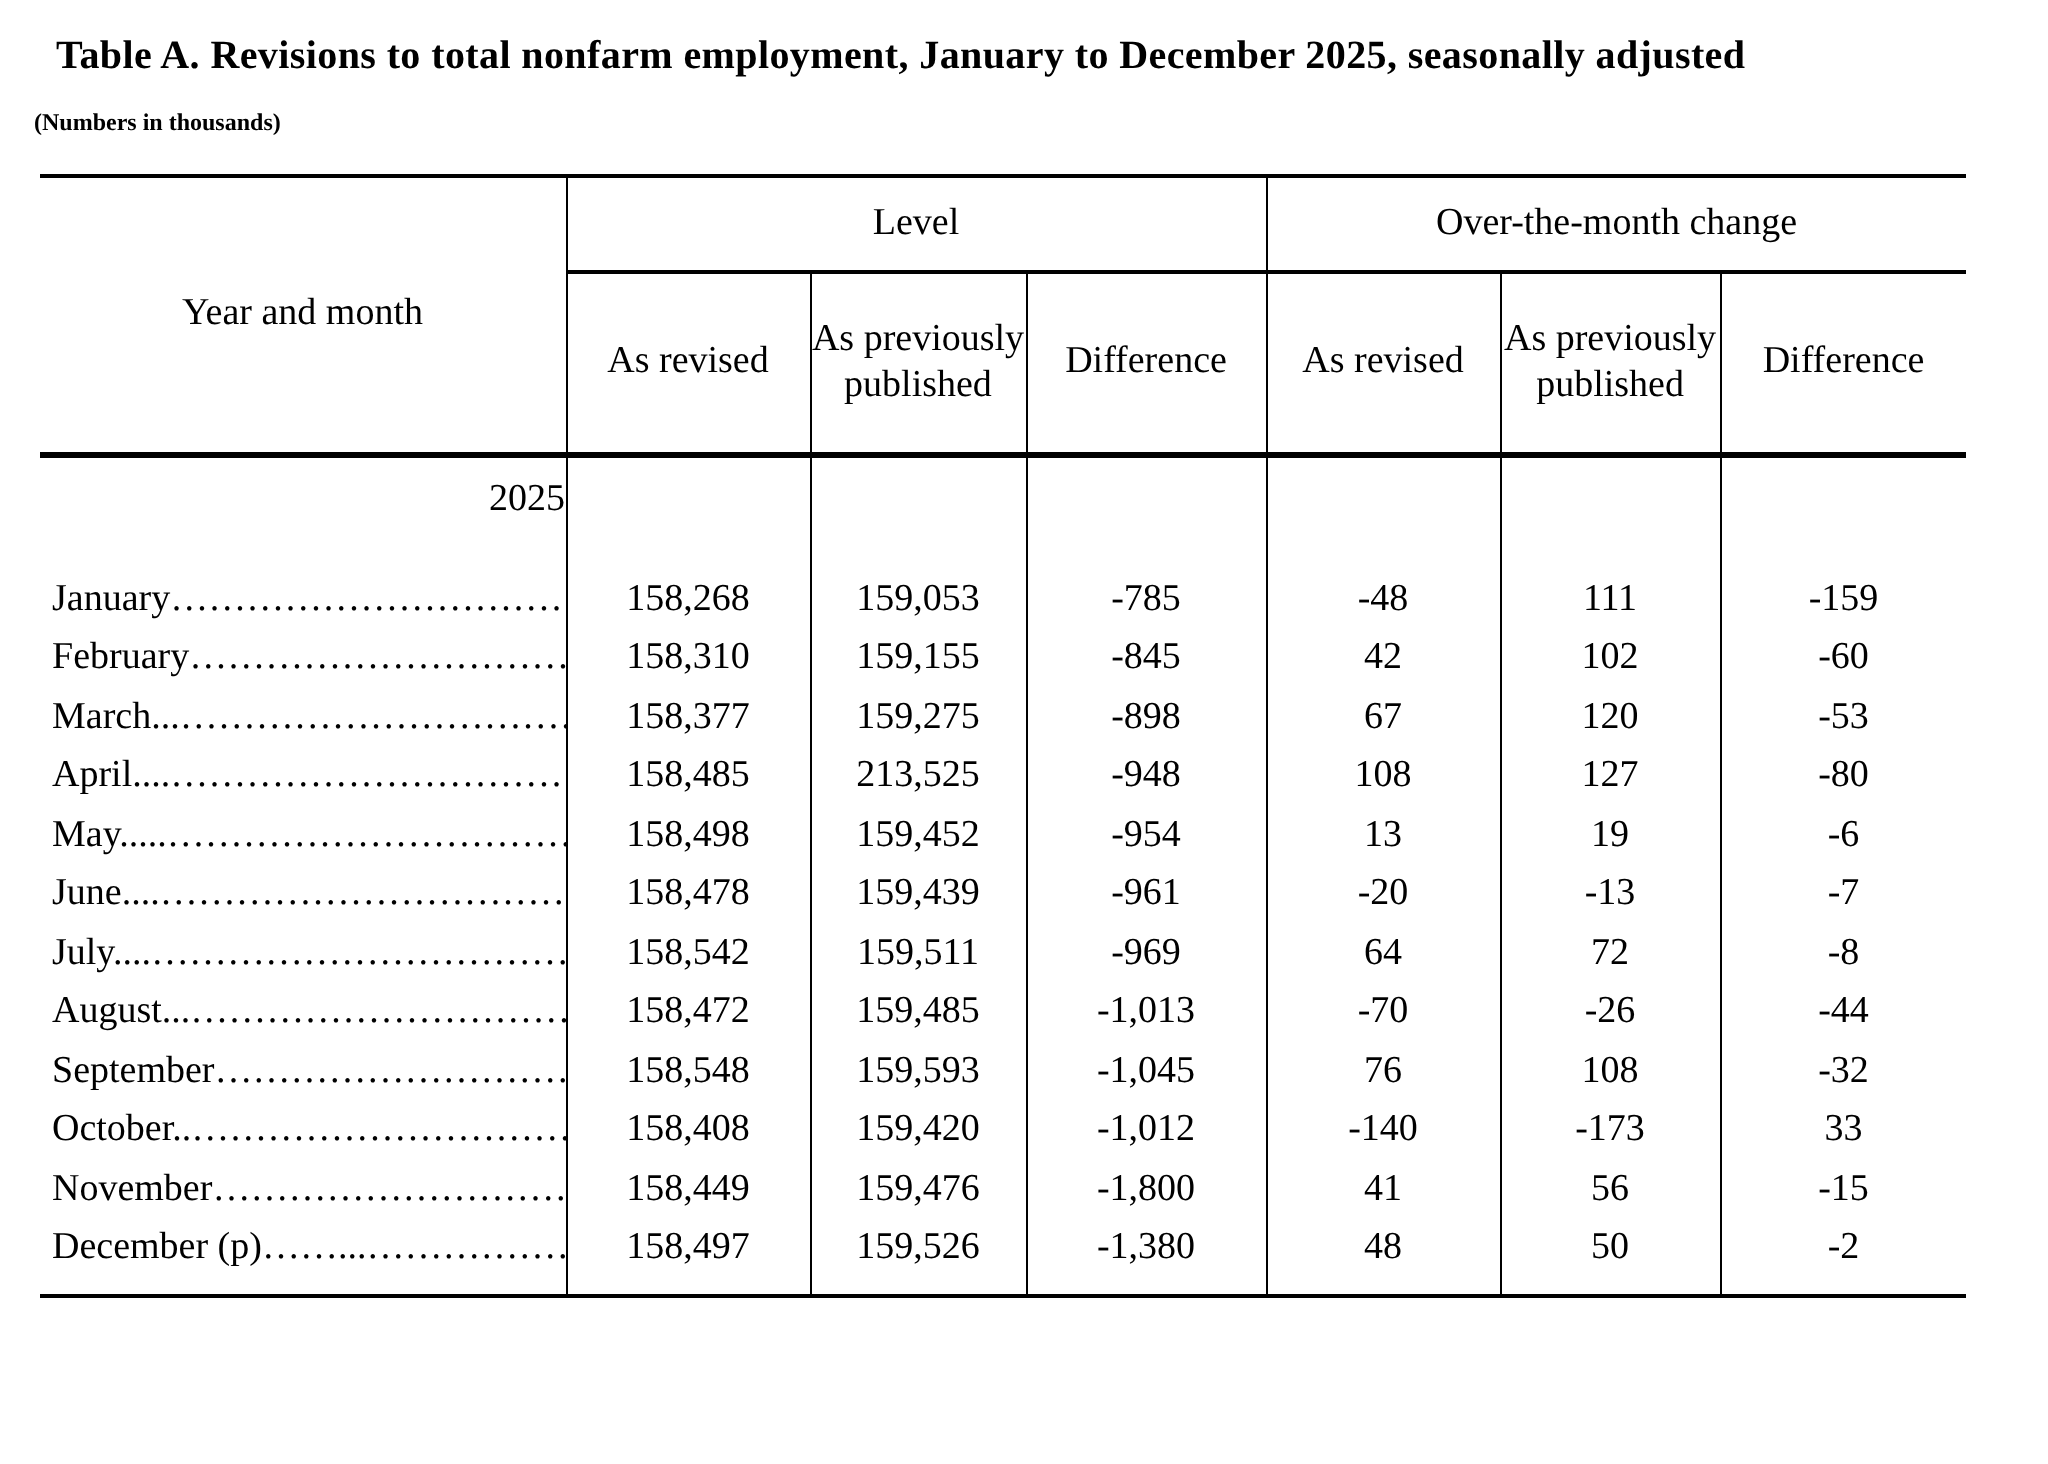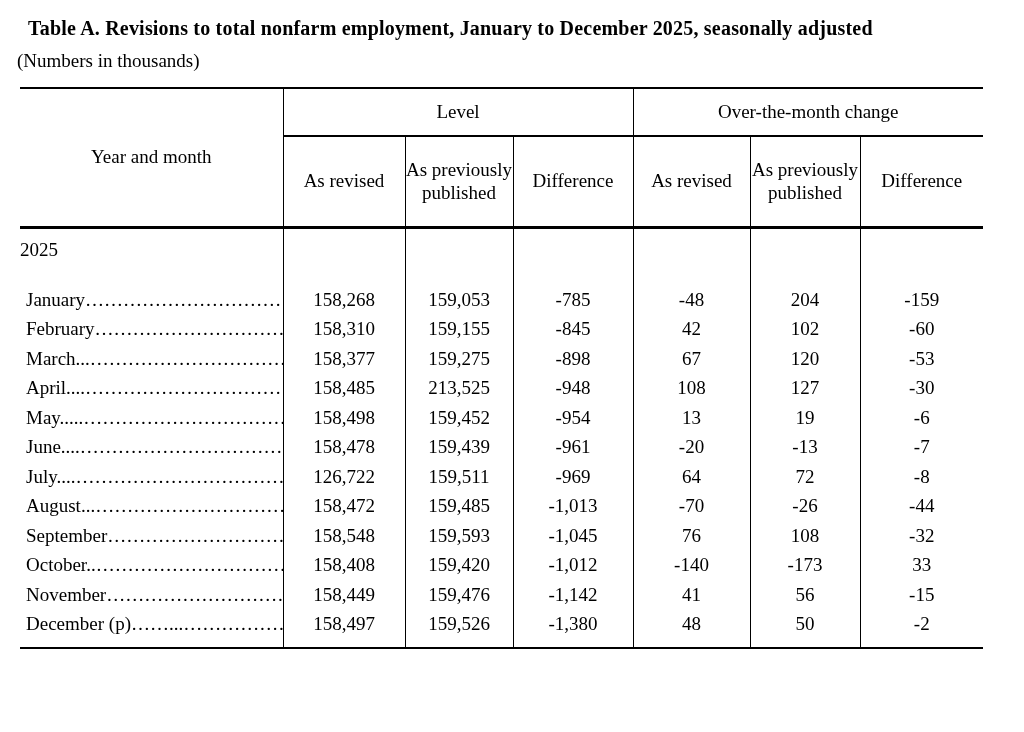--- a/index.html
+++ b/index.html
@@ -18,22 +18,23 @@
   }
   .doc-title {
     margin: 16px 0 0 28px;
     font-size: 20px;
     font-weight: bold;
     line-height: 24px;
     letter-spacing: 0.2px;
   }
   .doc-subtitle {
     margin: 9px 0 0 17px;
-    font-size: 19px;
+    font-size: 12px;
     line-height: 24px;
+    font-weight: bold;
   }
   table.rev-table {
     border-collapse: collapse;
     table-layout: fixed;
     margin: 14px 0 0 20px;
     width: 963px;
     font-size: 19px;
   }
   .rev-table th, .rev-table td {
     font-weight: normal;
@@ -57,21 +58,21 @@
   .row-pad   { height: 9px; }
   .rev-table tbody tr.data-row { height: 29.5px; }
 
   td.month {
     text-align: left;
     padding-left: 6px;
     white-space: nowrap;
     overflow: hidden;
   }
   td.num { text-align: center; }
-  td.year-cell { text-align: left; font-family: Liberation Serif, serif; }
+  td.year-cell { text-align: right; font-family: Liberation Serif, serif; }
 
   .footnote {
     margin: 24px 0 0 35px;
     font-size: 19px;
   }
 </style>
 </head>
 <body>
 
 <div class="page">
@@ -124,21 +125,21 @@
         <td class="vl"></td>
       </tr>
     </tbody>
     <tbody>
         <tr class="data-row">
           <td class="month">January………………………………</td>
           <td class="vl num">158,268</td>
           <td class="vl num">159,053</td>
           <td class="vl num">-785</td>
           <td class="vl num">-48</td>
-          <td class="vl num">204</td>
+          <td class="vl num">111</td>
           <td class="vl num">-159</td>
         </tr>
         <tr class="data-row">
           <td class="month">February……………………………</td>
           <td class="vl num">158,310</td>
           <td class="vl num">159,155</td>
           <td class="vl num">-845</td>
           <td class="vl num">42</td>
           <td class="vl num">102</td>
           <td class="vl num">-60</td>
@@ -152,21 +153,21 @@
           <td class="vl num">120</td>
           <td class="vl num">-53</td>
         </tr>
         <tr class="data-row">
           <td class="month">April....……………………………</td>
           <td class="vl num">158,485</td>
           <td class="vl num">213,525</td>
           <td class="vl num">-948</td>
           <td class="vl num">108</td>
           <td class="vl num">127</td>
-          <td class="vl num">-30</td>
+          <td class="vl num">-80</td>
         </tr>
         <tr class="data-row">
           <td class="month">May.....……………………………</td>
           <td class="vl num">158,498</td>
           <td class="vl num">159,452</td>
           <td class="vl num">-954</td>
           <td class="vl num">13</td>
           <td class="vl num">19</td>
           <td class="vl num">-6</td>
         </tr>
@@ -174,21 +175,21 @@
           <td class="month">June....……………………………</td>
           <td class="vl num">158,478</td>
           <td class="vl num">159,439</td>
           <td class="vl num">-961</td>
           <td class="vl num">-20</td>
           <td class="vl num">-13</td>
           <td class="vl num">-7</td>
         </tr>
         <tr class="data-row">
           <td class="month">July....………………………………</td>
-          <td class="vl num">126,722</td>
+          <td class="vl num">158,542</td>
           <td class="vl num">159,511</td>
           <td class="vl num">-969</td>
           <td class="vl num">64</td>
           <td class="vl num">72</td>
           <td class="vl num">-8</td>
         </tr>
         <tr class="data-row">
           <td class="month">August...…………………………</td>
           <td class="vl num">158,472</td>
           <td class="vl num">159,485</td>
@@ -212,21 +213,21 @@
           <td class="vl num">159,420</td>
           <td class="vl num">-1,012</td>
           <td class="vl num">-140</td>
           <td class="vl num">-173</td>
           <td class="vl num">33</td>
         </tr>
         <tr class="data-row">
           <td class="month">November…………………………</td>
           <td class="vl num">158,449</td>
           <td class="vl num">159,476</td>
-          <td class="vl num">-1,142</td>
+          <td class="vl num">-1,800</td>
           <td class="vl num">41</td>
           <td class="vl num">56</td>
           <td class="vl num">-15</td>
         </tr>
         <tr class="data-row">
           <td class="month">December (p)……...………………</td>
           <td class="vl num">158,497</td>
           <td class="vl num">159,526</td>
           <td class="vl num">-1,380</td>
           <td class="vl num">48</td>

